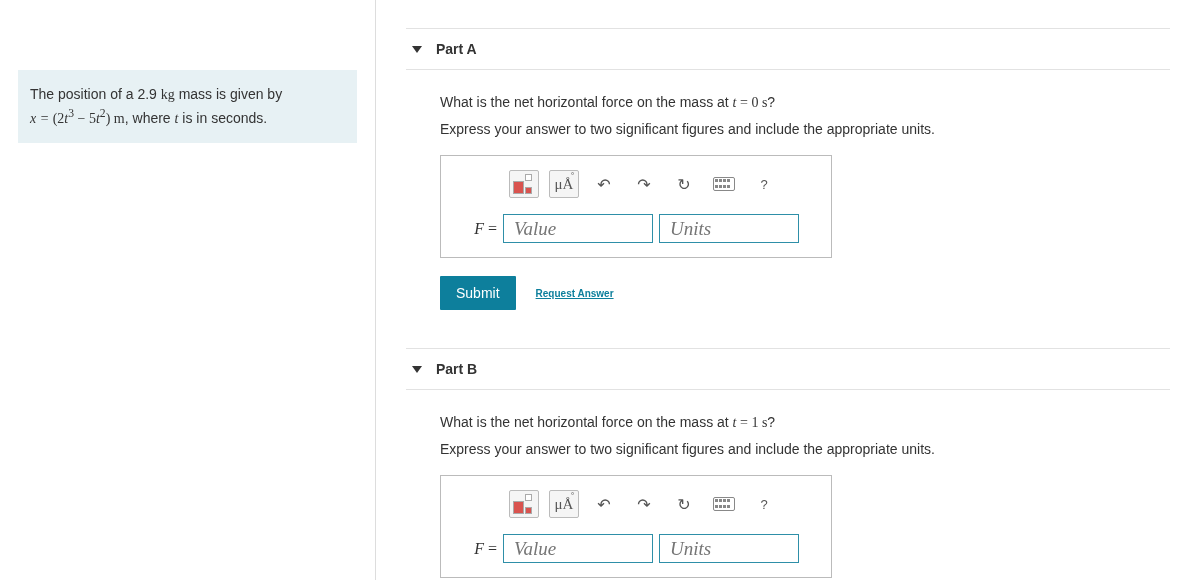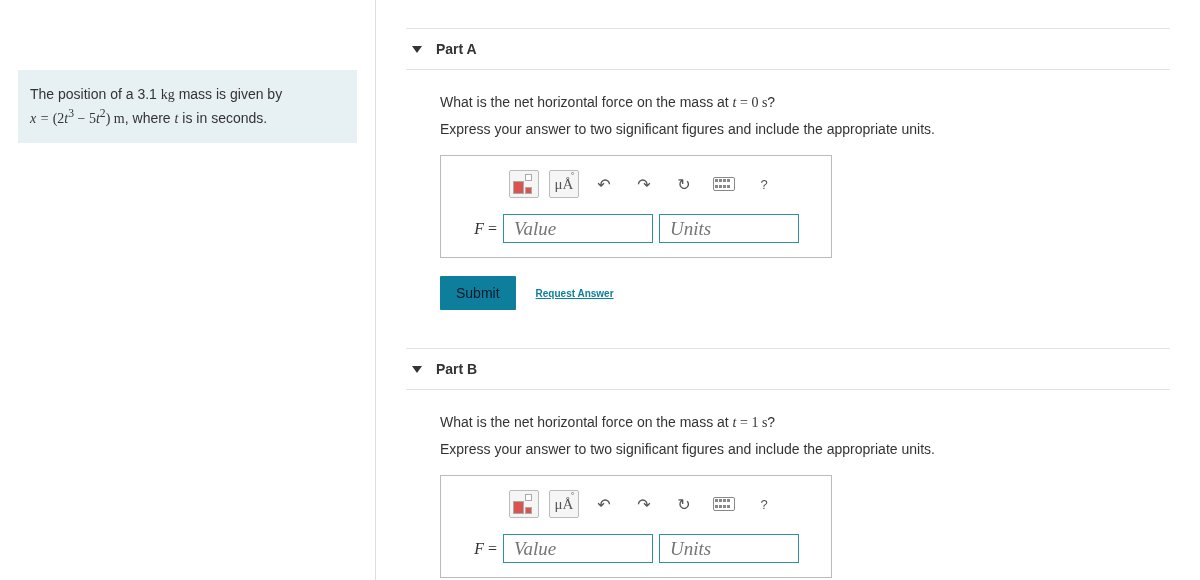--- a/index.html
+++ b/index.html
@@ -111,42 +111,42 @@
     font-size: 19px;
     color: #888;
     padding: 0 10px;
     outline: none;
   }
   .value-input { width: 150px; }
   .units-input { width: 140px; }
   .actions { margin-top: 18px; display: flex; align-items: center; gap: 20px; }
   .submit-btn {
     background: #0d7f9c;
-    color: #0f172a;
+    color: #ffffff;
     border: none;
     padding: 9px 16px;
     font-size: 14px;
     cursor: pointer;
     border-radius: 1px;
   }
   .request-link {
     color: #0d7f9c;
     font-weight: bold;
     text-decoration: underline;
     font-size: 10px;
     cursor: pointer;
   }
 </style>
 </head>
 <body>
 
 <div class="layout">
   <div class="left-col">
     <div class="problem-box">
-      <span>The position of a 3.1 </span><span class="math rm">kg</span><span> mass is given by </span><br>
+      <span>The position of a 2.9 </span><span class="math rm">kg</span><span> mass is given by </span><br>
       <span class="math"><span>x = </span></span><span class="math rm">(2</span><span class="math">t</span><sup class="math rm">3</sup><span class="math rm"> − 5</span><span class="math">t</span><sup class="math rm">2</sup><span class="math rm">) </span><span class="math rm">m</span><span>, where </span><span class="math">t</span><span> is in seconds.</span>
     </div>
   </div>
 
   <div class="right-col">
 
     <div class="part">
       <div class="part-header">
         <div class="caret"></div>
         <div class="part-title">Part A</div>

